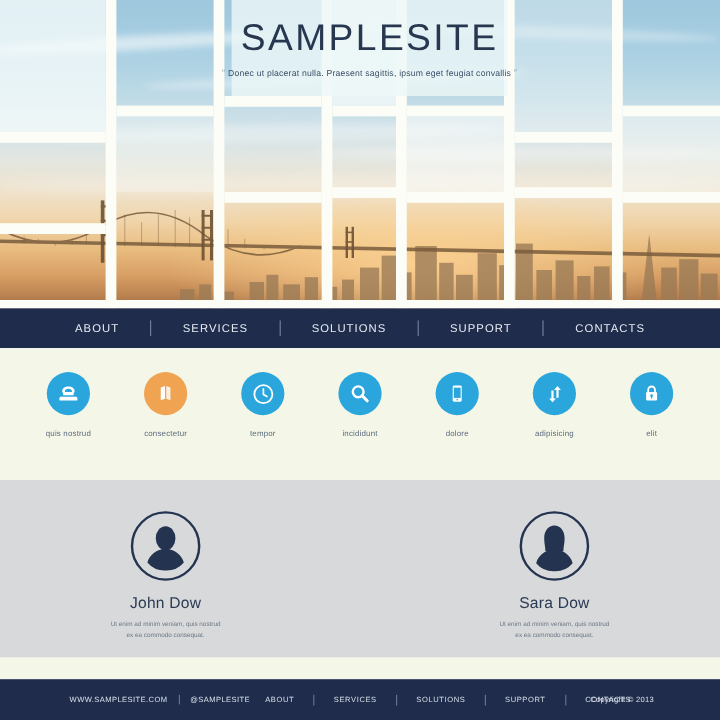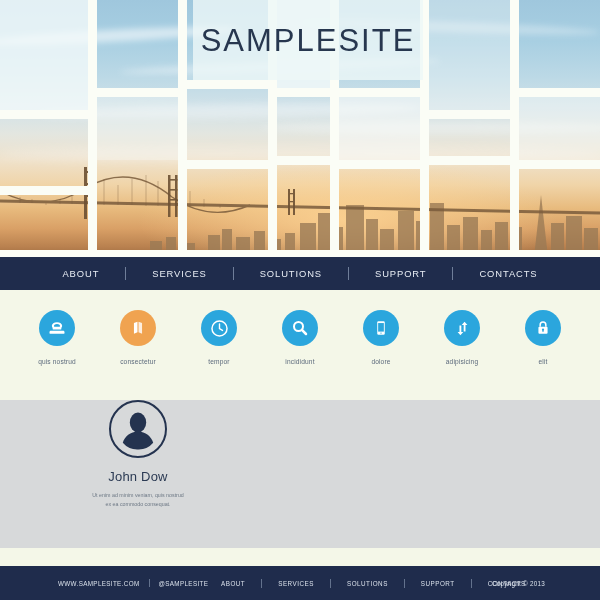--- a/index.html
+++ b/index.html
@@ -88,21 +88,21 @@
     width:36px;height:36px;border-radius:50%;display:flex;align-items:center;justify-content:center;
   }
   .feat-circle svg{display:block;}
   .feat-label{margin-top:12px;font-size:6.6px;color:#5d6b7d;letter-spacing:.15px;white-space:nowrap;}
 
   
   .team{
     position:absolute;left:0;top:400px;width:600px;height:148px;background:#d7d9da;
     display:flex;align-items:flex-start;justify-content:center;
   }
-  .team-row{display:flex;width:430px;justify-content:space-between;}
+  .team-row{display:flex;width:430px;justify-content:space-between;padding-top:26px;}
   .member{width:106px;display:flex;flex-direction:column;align-items:center;cursor:pointer;}
   .avatar{width:54px;height:54px;border-radius:50%;border:2.6px solid #24334f;display:flex;align-items:center;justify-content:center;overflow:hidden;background:transparent;}
   .avatar svg{display:block;}
   .member-name{margin-top:11px;font-size:13px;color:#2b3a53;font-weight:400;letter-spacing:.2px;white-space:nowrap;}
   .member-desc{margin-top:7px;font-size:5.3px;line-height:1.75;color:#6d7885;text-align:center;width:98px;}
 
   
   .strip{position:absolute;left:0;top:548px;width:600px;height:18px;background:#f4f7e8;}
   .footer{
     position:absolute;left:0;top:566px;width:600px;height:34px;background:#1f2c4c;
@@ -218,20 +218,25 @@
       <div class="tile-frost" style="left:339px;top:97px;width:81px;height:63px;background:rgba(250,252,250,.55);"></div>
       <div class="tile-frost" style="left:429px;top:0px;width:81px;height:110px;background:rgba(250,252,250,.35);"></div>
       <div class="tile-frost" style="left:519px;top:97px;width:81px;height:63px;background:rgba(250,252,250,.40);"></div>
       <div class="tile-frost" style="left:97px;top:97px;width:81px;height:63px;background:rgba(250,252,250,.30);"></div>
 
       <div class="gh" style="left:0px;top:250px;width:600px;height:7px;"></div>
     </div>
 
     <div class="hero-title-box">
       <div class="hero-title">SAMPLESITE</div>
+      <div class="hero-sub">
+        <span class="qm">“</span>
+        <span>Donec ut placerat nulla. Praesent sagittis, ipsum eget feugiat convallis</span>
+        <span class="qm">”</span>
+      </div>
     </div>
   </div>
 
   <div class="navbar">
     <div class="nav-list">
       <div class="nav-item">ABOUT</div>
       <div class="nav-sep"></div>
       <div class="nav-item">SERVICES</div>
       <div class="nav-sep"></div>
       <div class="nav-item">SOLUTIONS</div>
@@ -330,20 +335,31 @@
             <path d="M25 27.5c-7.5 0-13.5 5-15.2 11.3A19 19 0 0 0 25 45.5a19 19 0 0 0 15.2-6.7C38.5 32.5 32.5 27.5 25 27.5z" fill="#24334f"></path>
             <path d="M22 26.5h6v4.2h-6z" fill="#24334f"></path>
           </svg>
         </div>
         <div class="member-name">John Dow</div>
         <div class="member-desc">Ut enim ad minim veniam, quis nostrud ex ea commodo consequat.</div>
       </div>
 
 
 
+      <div class="member">
+        <div class="avatar">
+          <svg width="50" height="50" viewBox="0 0 50 50">
+            <path d="M16.5 18.5c0-6 3.6-10.5 8.5-10.5s8.5 4.5 8.5 10.5c0 4.5-1 7.8-1 10.6h-15c0-2.8-1-6.1-1-10.6z" fill="#24334f"></path>
+            <ellipse cx="25" cy="19" rx="6.6" ry="9" fill="#24334f"></ellipse>
+            <path d="M25 28c-7.5 0-13.5 5-15.2 11.3A19 19 0 0 0 25 46a19 19 0 0 0 15.2-6.7C38.5 33 32.5 28 25 28z" fill="#24334f"></path>
+          </svg>
+        </div>
+        <div class="member-name">Sara Dow</div>
+        <div class="member-desc">Ut enim ad minim veniam, quis nostrud ex ea commodo consequat.</div>
+      </div>
 
     </div>
   </div>
 
   <div class="strip"></div>
 
   <div class="footer">
     <div class="f-left">
       <div class="f-site">WWW.SAMPLESITE.COM</div>
       <div class="f-bar"></div>

